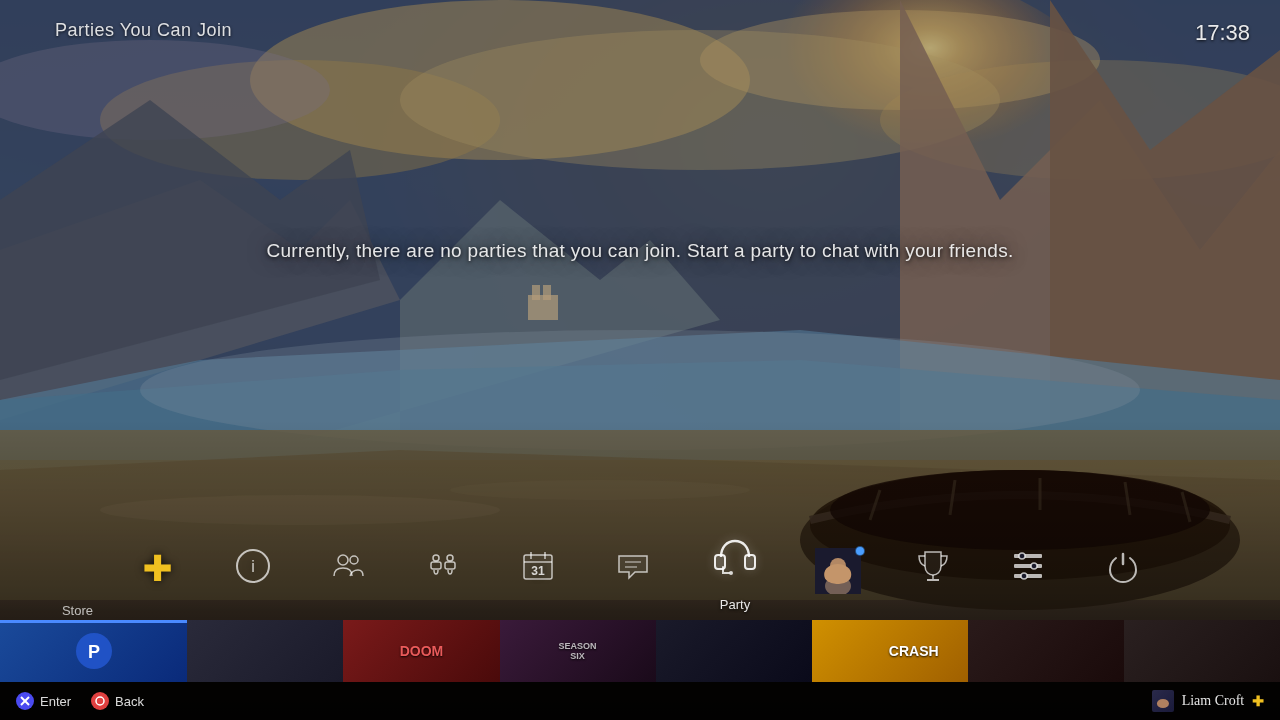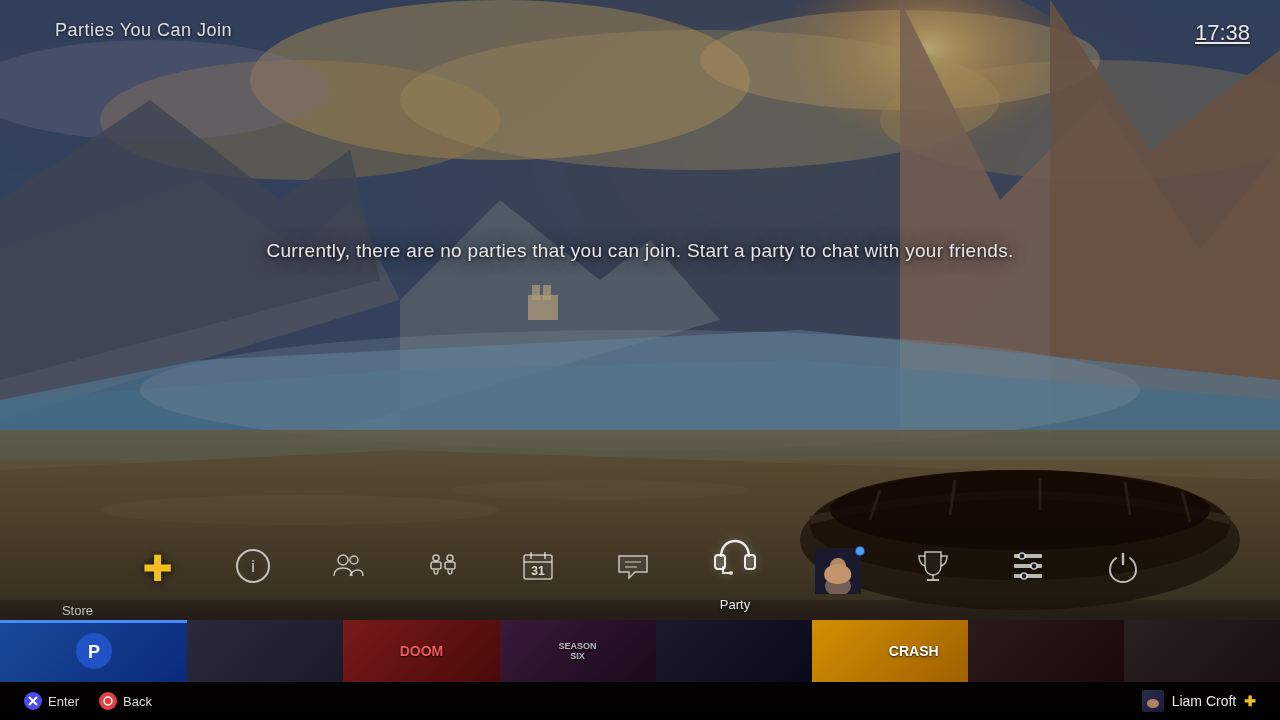--- a/index.html
+++ b/index.html
@@ -81,21 +81,20 @@
       letter-spacing: 0.5px;
       text-shadow: 0 1px 3px rgba(0,0,0,0.8);
       margin-left: 25px;
     }
 
     .clock {
       color: rgba(255,255,255,0.9);
       font-size: 22px;
       font-weight: 300;
       text-shadow: 0 1px 3px rgba(0,0,0,0.8);
-      text-decoration: underline;
     }
 
     
     .main-message {
       position: absolute;
       top: 240px;
       left: 50%;
       transform: translateX(-50%);
       z-index: 10;
       text-align: center;
@@ -273,21 +272,21 @@
     .bottom-nav {
       position: absolute;
       bottom: 0;
       left: 0;
       right: 0;
       height: 38px;
       background: rgba(0,0,0,0.85);
       z-index: 20;
       display: flex;
       align-items: center;
-      padding: 0 24px;
+      padding: 0 16px;
     }
 
     .nav-actions {
       display: flex;
       align-items: center;
       gap: 20px;
       flex: 1;
     }
 
     .nav-action {
@@ -342,20 +341,21 @@
       width: 55%;
       height: 40%;
       background: #b08060;
       border-radius: 50%;
     }
 
     .username {
       color: rgba(255,255,255,0.9);
       font-size: 14px;
       font-weight: 400;
+      font-family: Liberation Serif, serif;
     }
 
     .ps-plus-icon {
       color: #f0c020;
       font-size: 14px;
       font-weight: bold;
     }
 
     
     .store-label {

